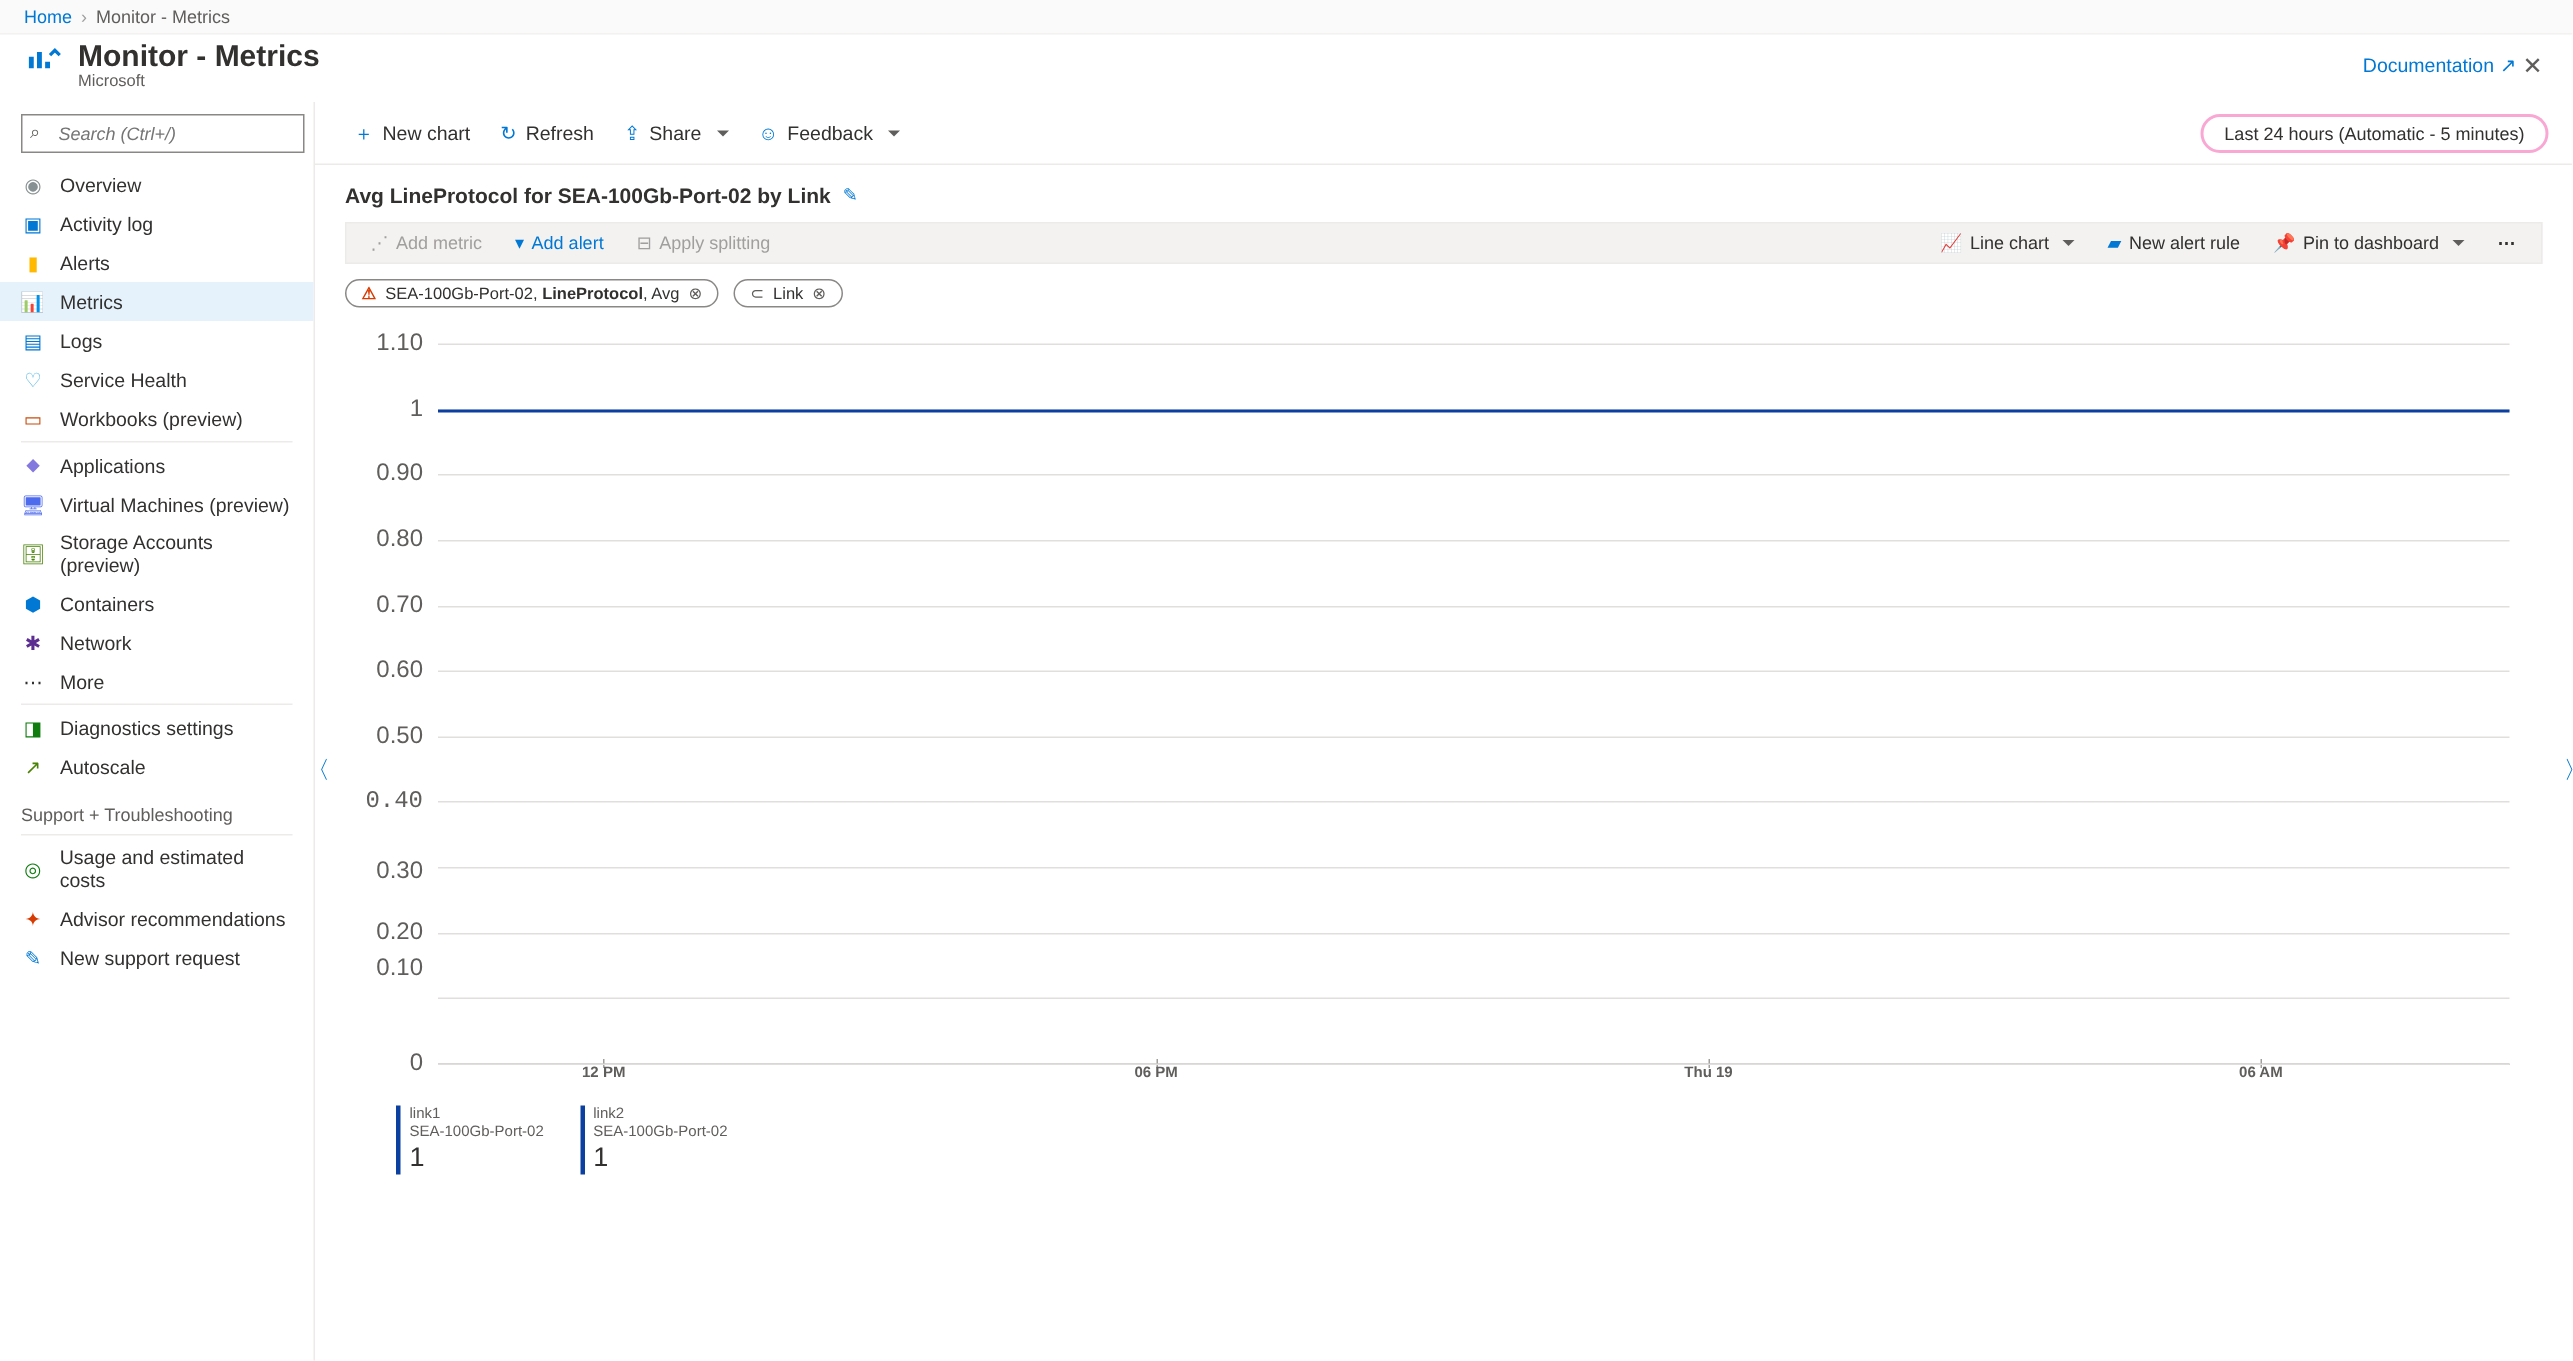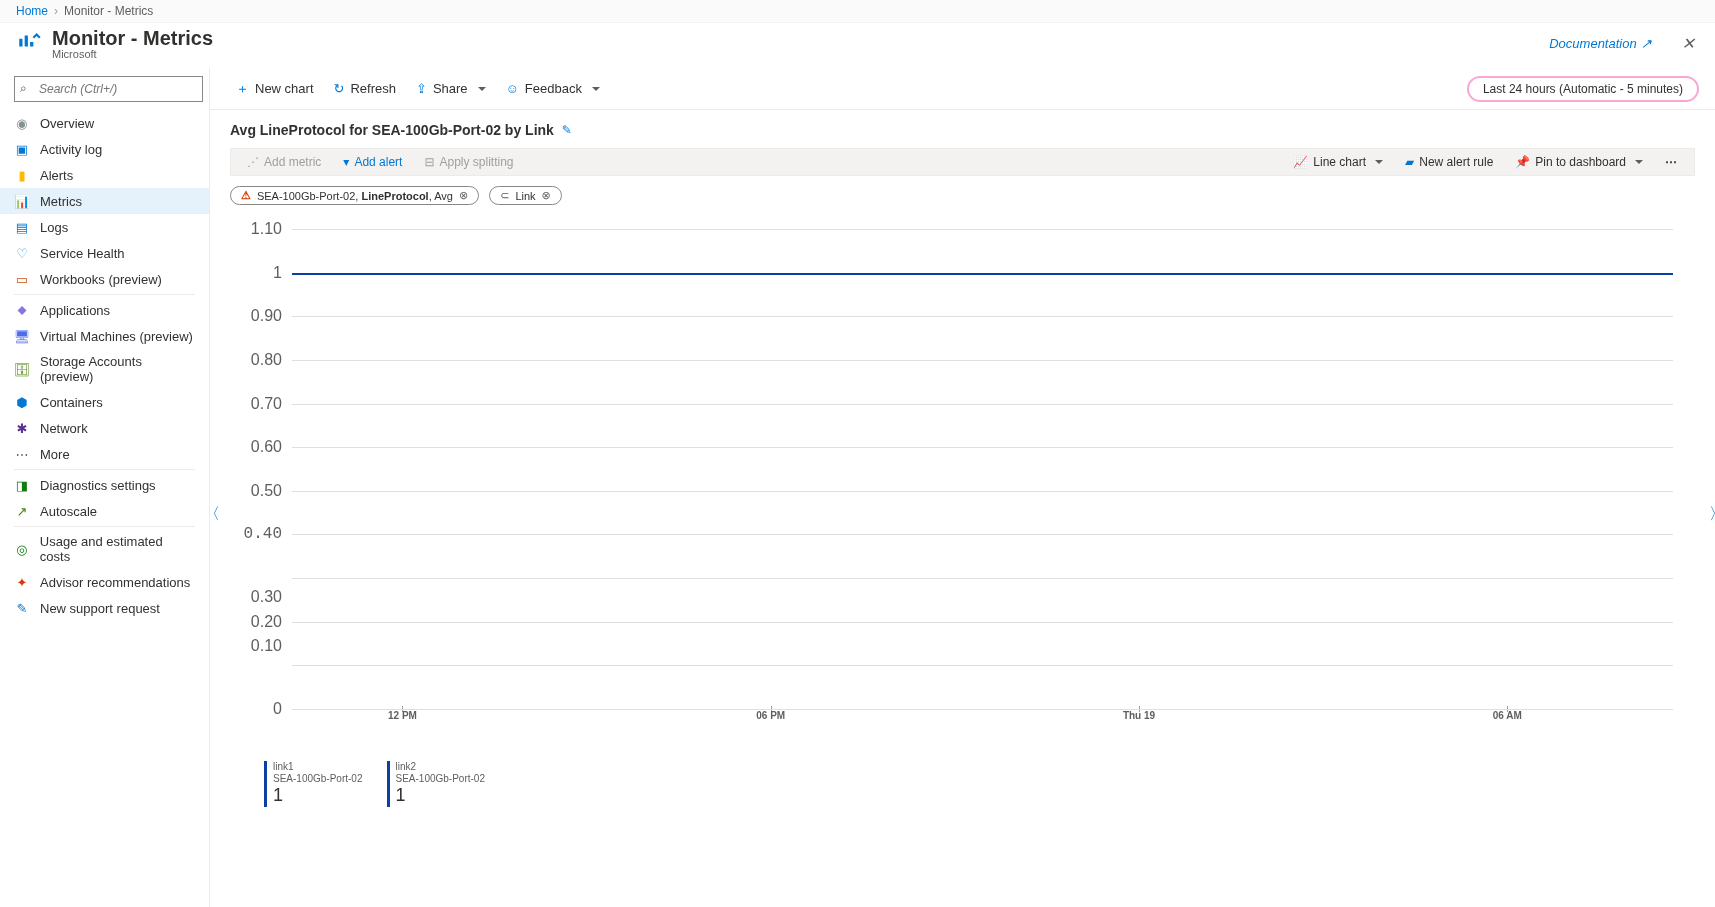--- a/index.html
+++ b/index.html
@@ -6,21 +6,21 @@
   body { font-family: "Segoe UI", Arial, sans-serif; font-size: 13px; color: #323130; background: #ffffff; width: 1715px; height: 907px; overflow: hidden; }
   a { color: #0078d4; text-decoration: none; }
 
   .breadcrumbs { display: flex; align-items: center; gap: 6px; padding: 4px 16px; font-size: 12px; color: #605e5c; border-bottom: 1px solid #f3f2f1; background:#fafafa }
   .breadcrumbs .sep { color: #a19f9d; }
 
   .page-header { display:flex; align-items:center; padding: 4px 16px 8px 16px; }
   .page-header .titleblock { display:flex; align-items:center; gap:10px; flex:1; }
   .page-header .page-title { font-size: 20px; font-weight: 600; }
   .page-header .subtitle { font-size: 11px; color:#605e5c; margin-top:-2px;}
-  .header-right { display:flex; align-items:center; gap:26px;font-style:italic; }
+  .header-right { display:flex; align-items:center; gap:0; }
   .close-x { font-size:16px; color:#605e5c; cursor:pointer; padding:4px;}
   .doc-link { font-size:13px; display:flex; align-items:center; gap:4px;}
 
   .layout { display:flex; height: calc(907px - 58px); }
 
   .sidebar { width: 210px; border-right:1px solid #edebe9; padding: 8px 0 20px 0; overflow-y:auto; }
   .search-wrap { display:flex; align-items:center; padding: 0 14px 8px 14px; position:relative; }
   .search-input { flex:1; border:1px solid #8a8886; height:26px; padding:2px 6px 2px 24px; font-style:italic; font-size:12px; color:#605e5c; }
   .search-icon { position:absolute; left:20px; top:5px; font-size:12px; color:#605e5c; }
   .collapse-caret { font-size:11px; color:#605e5c; margin-left:6px; cursor:pointer;}
@@ -56,21 +56,21 @@
   .chart-area { position:relative; margin:24px 22px 0 22px; height:500px; }
   .y-axis { position:absolute; left:0; top:0; bottom:20px; width:34px; }
   .y-tick { position:absolute; right:4px; font-size:16px; color:#605e5c; transform:translateY(-50%); }
   .grid-line { position:absolute; left:40px; right:0; border-top:1px solid #e1dfdd; }
   .data-line { position:absolute; left:40px; right:0; border-top:2px solid #0b3fa0; }
   .x-axis { position:absolute; left:40px; right:0; bottom:0; height:20px; border-top:1px solid #a19f9d;}
   .x-tick { position:absolute; top:0; font-size:10px; color:#605e5c; transform:translateX(-50%);font-weight:bold;}
   .x-tick-mark { position:absolute; top:-4px; width:1px; height:6px; background:#a19f9d;}
 
   .legend { display:flex; gap:24px; margin:8px 0 0 34px;}
-  .legend-item { border-left:3px solid #0b3fa0; padding-left:6px; font-size:10px; color:#605e5c; line-height:1.2;margin-top:24px;}
+  .legend-item { border-left:3px solid #0b3fa0; padding-left:6px; font-size:10px; color:#605e5c; line-height:1.2;}
   .legend-item .val { font-size:18px; color:#323130; font-weight:400;}
 
   .nav-arrow { position:absolute; top:50%; transform:translateY(-50%); font-size:16px; color:#0078d4; cursor:pointer; z-index:2;}
   .nav-arrow.left { left:-6px; }
   .nav-arrow.right { right:-10px;}
 
   .ellipsis { letter-spacing:1px; font-weight:bold;}
   .caret-down::after { content:""; display:inline-block; margin-left:4px; border:4px solid transparent; border-top-color:#605e5c; transform:translateY(2px);}
 </style>
 </head>
@@ -172,20 +172,21 @@
     <div id="nav-settings">
         <div class="nav-item">
           <span class="nav-icon" style="color: rgb(16, 124, 16);">◨</span>
           <span>Diagnostics settings</span>
         </div>
         <div class="nav-item">
           <span class="nav-icon" style="color: rgb(73, 130, 5);">↗</span>
           <span>Autoscale</span>
         </div>
       </div>
+    <div class="nav-section-title">Support + Troubleshooting</div>
     <hr class="section-divider">
     <div id="nav-support">
         <div class="nav-item">
           <span class="nav-icon" style="color: rgb(16, 124, 16);">◎</span>
           <span>Usage and estimated costs</span>
         </div>
         <div class="nav-item">
           <span class="nav-icon" style="color: rgb(216, 59, 1);">✦</span>
           <span>Advisor recommendations</span>
         </div>
@@ -276,21 +277,21 @@
       <div class="chart-area" id="chart-area">
         <div class="y-axis" id="y-axis">
             <div class="y-tick" style="top: 0px;">1.10</div>
             <div class="y-tick" style="top: 43.6364px;">1</div>
             <div class="y-tick" style="top: 87.2727px;">0.90</div>
             <div class="y-tick" style="top: 130.909px;">0.80</div>
             <div class="y-tick" style="top: 174.545px;">0.70</div>
             <div class="y-tick" style="top: 218.182px;">0.60</div>
             <div class="y-tick" style="top: 261.818px;">0.50</div>
             <div class="y-tick" style="top: 305.455px; font-family: Liberation Mono, monospace;">0.40</div>
-            <div class="y-tick" style="top: 368px;">0.30</div>
+            <div class="y-tick" style="top: 352px;">0.30</div>
             <div class="y-tick" style="top: 392.727px;">0.20</div>
             <div class="y-tick" style="top: 417px;">0.10</div>
             <div class="y-tick" style="top: 480px;">0</div>
           </div>
         <div class="x-axis" id="x-axis">
             <div class="x-tick-mark" style="left: 8%;"></div>
             <div class="x-tick" style="left: 8%;">12 PM</div>
             <div class="x-tick-mark" style="left: 34.6667%;"></div>
             <div class="x-tick" style="left: 34.6667%;">06 PM</div>
             <div class="x-tick-mark" style="left: 61.3333%;"></div>

